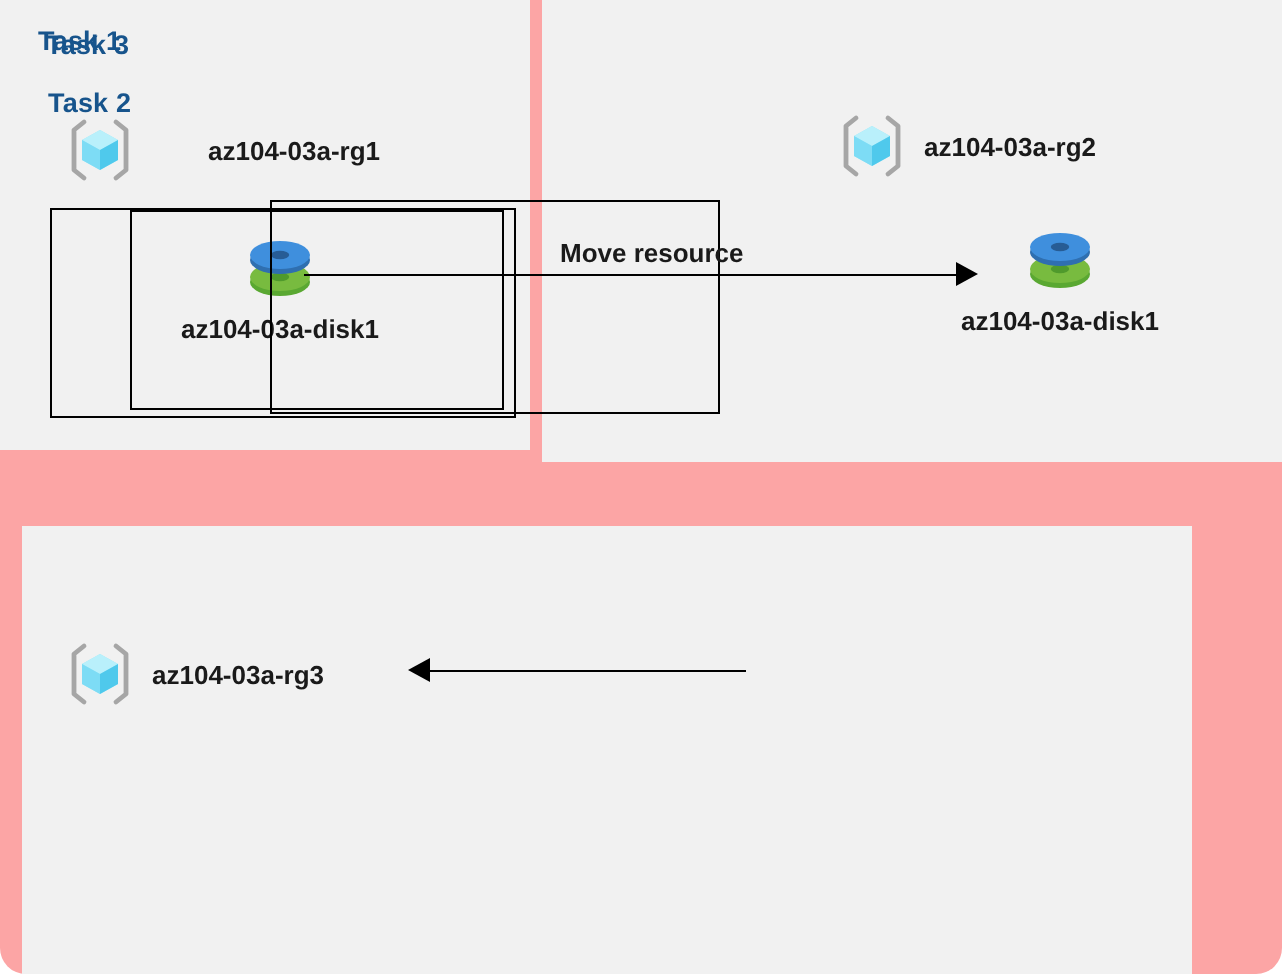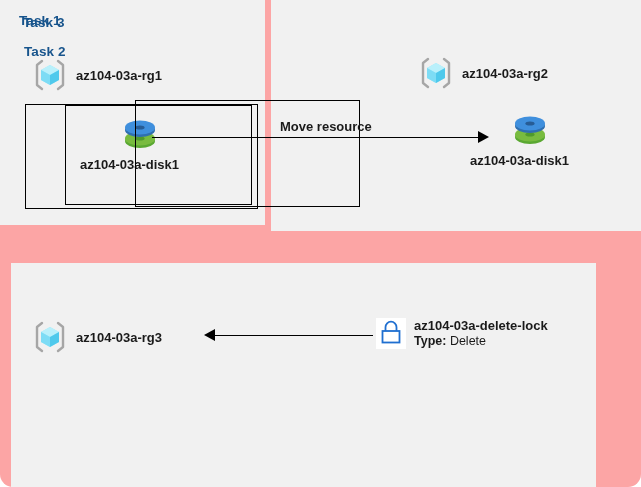--- a/index.html
+++ b/index.html
@@ -64,21 +64,21 @@
 
   .rg-group { display: flex; align-items: center; }
   .rg-label {
     font-size: 13px;
     font-weight: bold;
     color: #1a1a1a;
     margin-left: 9px;
     white-space: nowrap;
   }
 
-  .disk-group { }
+  .disk-group { text-align: center; }
   .disk-label {
     font-size: 13px;
     font-weight: bold;
     color: #1a1a1a;
     margin-top: 3px;
     white-space: nowrap;
   }
 
   .lock-group { display: flex; align-items: flex-start; }
   .lock-text { margin-left: 8px; line-height: 1.25; }
@@ -89,21 +89,21 @@
     white-space: nowrap;
   }
   .lock-type {
     font-size: 12.5px;
     color: #1a1a1a;
     white-space: nowrap;
   }
   .lock-type b { font-weight: bold; }
 
   
-  #rg1-group { left: 33px; top: 58px; }
+  #rg1-group { left: 33px; top: 58px; gap: 28px; }
   #rg2-group { left: 419px; top: 56px; }
   #rg3-group { left: 33px; top: 320px; }
 
   #disk1-group { left: 80px;  top: 116px; width: 120px; }
   #disk2-group { left: 470px; top: 112px; width: 120px; }
   #disk3-group { left: 88px;  top: 372px; width: 120px; }
 
   #lock-group { left: 376px; top: 318px; }
 
   
@@ -238,27 +238,14 @@
     </span>
     <span class="rg-label">az104-03a-rg3</span>
   </div>
 
   <div class="resource-box" id="box-task3"></div>
 
 
   <div class="arrow-line" id="arrow2-line"></div>
   <div class="arrowhead" id="arrow2-head"></div>
 
-  <div class="lock-group" id="lock-group">
-    <span>
-      <svg class="icon-lock" viewBox="0 0 30 31" xmlns="http://www.w3.org/2000/svg">
-        <rect x="0" y="0" width="30" height="31" fill="#ffffff"></rect>
-        <path d="M9.5 13 L9.5 9.2 A5.5 5.5 0 0 1 20.5 9.2 L20.5 13" fill="none" stroke="#1f6fd0" stroke-width="1.8"></path>
-        <rect x="6.5" y="13" width="17" height="11.5" fill="none" stroke="#1f6fd0" stroke-width="1.8"></rect>
-      </svg>
-    </span>
-    <div class="lock-text">
-      <div class="lock-name">az104-03a-delete-lock</div>
-      <div class="lock-type"><b>Type:</b><span> Delete</span></div>
-    </div>
-  </div>
 
 </div>
 
 </body></html>

